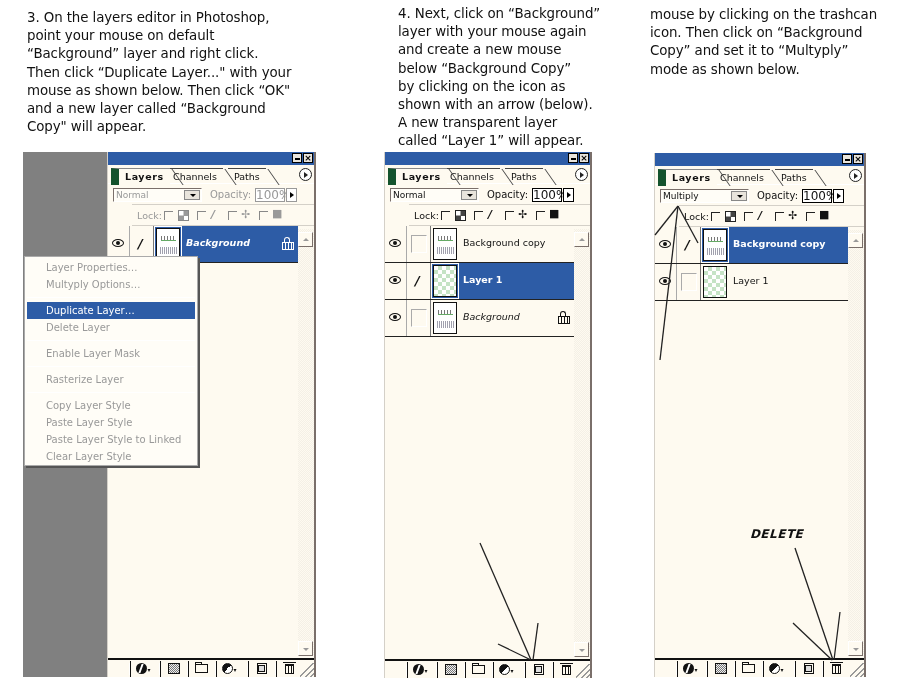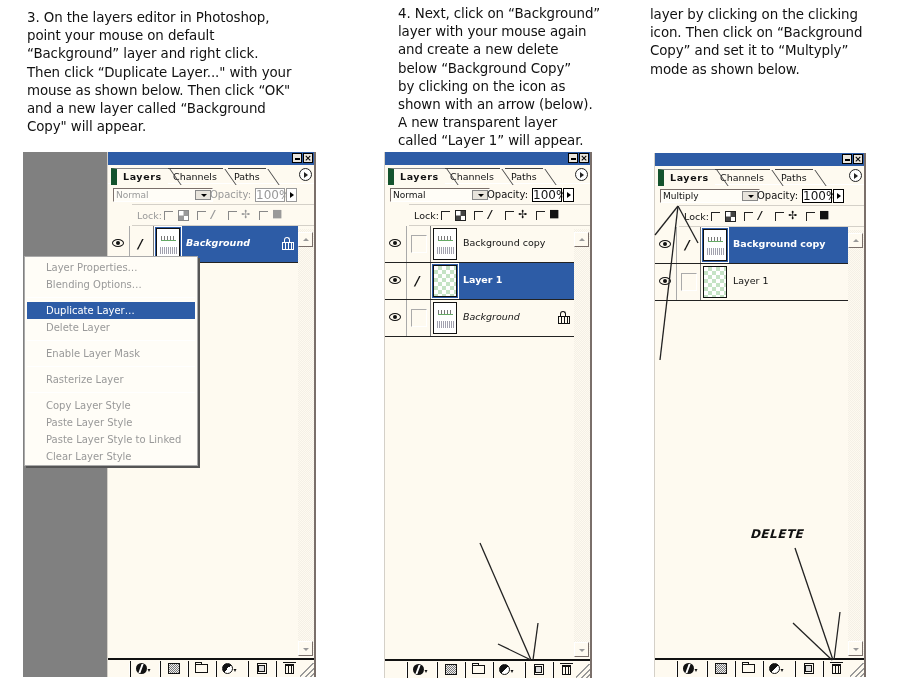--- a/index.html
+++ b/index.html
@@ -20,29 +20,29 @@
   #p3 { left: 654px; top: 153px; width: 212px; height: 524px; }
 
   .titlebar { height: 13px; background: #2d5ca6; position: relative; }
   .tb-btn { position: absolute; top: 1px; width: 10px; height: 10px; background: #e8e4dc; border: 1px solid #000; font-size: 9px; line-height: 8px; text-align: center; font-weight: bold; color: #000; }
   .tb-min { right: 12px; }
   .tb-close { right: 1px; }
   .tb-min::after { content: ""; position: absolute; left: 2px; top: 4px; width: 5px; height: 2px; background: #000; }
 
   .tabrow { height: 19px; position: relative; border-bottom: 1px solid #fff; }
   .tab { position: absolute; top: 3px; height: 16px; font-size: 9.5px; line-height: 15px; padding: 0 6px; }
-  .tab.active { left: 3px; background: #fefaf0; font-weight: bold; border-left: 6px solid #14532d; border-top: 1px solid #888; letter-spacing: 0.6px; height: 17px; }
+  .tab.active { left: 3px; background: #fefaf0; font-weight: bold; border-left: 8px solid #14532d; border-top: 1px solid #888; letter-spacing: 0.6px; height: 17px; }
   .tab.t-ch { left: 59px; border-top: 1px solid #444; }
   .tab.t-pa { left: 120px; border-top: 1px solid #444; }
   .tab .slant { position: absolute; right: -8px; top: 0; width: 10px; height: 16px; border-right: 1px solid #444; transform: skewX(35deg); }
   .menu-arrow { position: absolute; right: 2px; top: 3px; width: 13px; height: 13px; border: 1.5px solid #222; border-radius: 50%; background: #fff; }
   .menu-arrow::after { content: ""; position: absolute; left: 4px; top: 2.5px; border-left: 4px solid #222; border-top: 3px solid transparent; border-bottom: 3px solid transparent; }
 
   .blendrow { height: 20px; position: relative; font-size: 9.5px; }
-  .blend-select { position: absolute; left: 5px; top: 4px; width: 100px; height: 14px; border: 1px solid #7a6f6a; border-bottom-color: #fff; border-right-color: #fff; background: #fffdf7; font-size: 9px; line-height: 12px; padding-left: 2px; }
+  .blend-select { position: absolute; left: 5px; top: 4px; width: 89px; height: 14px; border: 1px solid #7a6f6a; border-bottom-color: #fff; border-right-color: #fff; background: #fffdf7; font-size: 9px; line-height: 12px; padding-left: 2px; }
   .blend-select .dd { position: absolute; right: 1px; top: 1px; width: 16px; height: 10px; border: 1px solid #888; background: #e8e4dc; }
   .blend-select .dd::after { content: ""; position: absolute; left: 5px; top: 3px; border-top: 3px solid #000; border-left: 3px solid transparent; border-right: 3px solid transparent; }
   .op-label { position: absolute; left: 102px; top: 5px; font-size: 10px; }
   .op-field { position: absolute; left: 147px; top: 4px; width: 30px; height: 14px; border: 1px solid #000; background: #fff; font-size: 12px; line-height: 12px; text-align: center; }
   .op-arrow { position: absolute; left: 178px; top: 4px; width: 11px; height: 14px; border: 1px solid #000; background: #fff; }
   .op-arrow::after { content: ""; position: absolute; left: 3px; top: 3px; border-left: 4px solid #000; border-top: 3px solid transparent; border-bottom: 3px solid transparent; }
   .disabled .blend-select, .disabled .op-label, .disabled .op-field { color: #999; }
   .disabled .op-field, .disabled .op-arrow { border-color: #999; }
 
   .lockrow { height: 22px; position: relative; border-top: 1px solid #d4d0c8; border-bottom: 1px solid #d4d0c8; font-size: 9.5px; margin-left: 24px; }
@@ -113,29 +113,29 @@
   <div>point your mouse on default</div>
   <div>“Background” layer and right click.</div>
   <div>Then click “Duplicate Layer..." with your</div>
   <div>mouse as shown below. Then click “OK"</div>
   <div>and a new layer called “Background</div>
   <div>Copy" will appear.</div>
 </div>
 <div class="instr" id="instr4">
   <div>4. Next, click on “Background”</div>
   <div>layer with your mouse again</div>
-  <div>and create a new delete</div>
+  <div>and create a new mouse</div>
   <div>below “Background Copy”</div>
   <div>by clicking on the icon as</div>
   <div>shown with an arrow (below).</div>
   <div>A new transparent layer</div>
   <div>called “Layer 1” will appear.</div>
 </div>
 <div class="instr" id="instr5">
-  <div>layer by clicking on the clicking</div>
+  <div>mouse by clicking on the trashcan</div>
   <div>icon. Then click on “Background</div>
   <div>Copy” and set it to “Multyply”</div>
   <div>mode as shown below.</div>
 </div>
 
 <div class="gray-bg"></div>
 
 <div class="panel disabled" id="p1">
   <div class="titlebar">
     <div class="tb-btn tb-min"></div>
@@ -338,21 +338,21 @@
     <div class="bb-btn" style="left:80px"><span class="ic-folder"></span></div>
     <div class="bb-btn" style="left:108px"><span class="ic-adj"></span><span style="font-size:6px">▾</span></div>
     <div class="bb-btn" style="left:140px"><span class="ic-new"></span></div>
     <div class="bb-btn" style="left:168px"><span class="ic-trash"></span></div>
     <div class="grip"></div>
   </div>
 </div>
 
 <div class="ctx-menu">
     <div class="ctx-item">Layer Properties…</div>
-    <div class="ctx-item">Blending Options…</div>
+    <div class="ctx-item">Multyply Options…</div>
     <div class="ctx-sep"></div>
     <div class="ctx-item hl">Duplicate Layer…</div>
     <div class="ctx-item">Delete Layer</div>
     <div class="ctx-sep"></div>
     <div class="ctx-item">Enable Layer Mask</div>
     <div class="ctx-sep"></div>
     <div class="ctx-item">Rasterize Layer</div>
     <div class="ctx-sep"></div>
     <div class="ctx-item">Copy Layer Style</div>
     <div class="ctx-item">Paste Layer Style</div>

